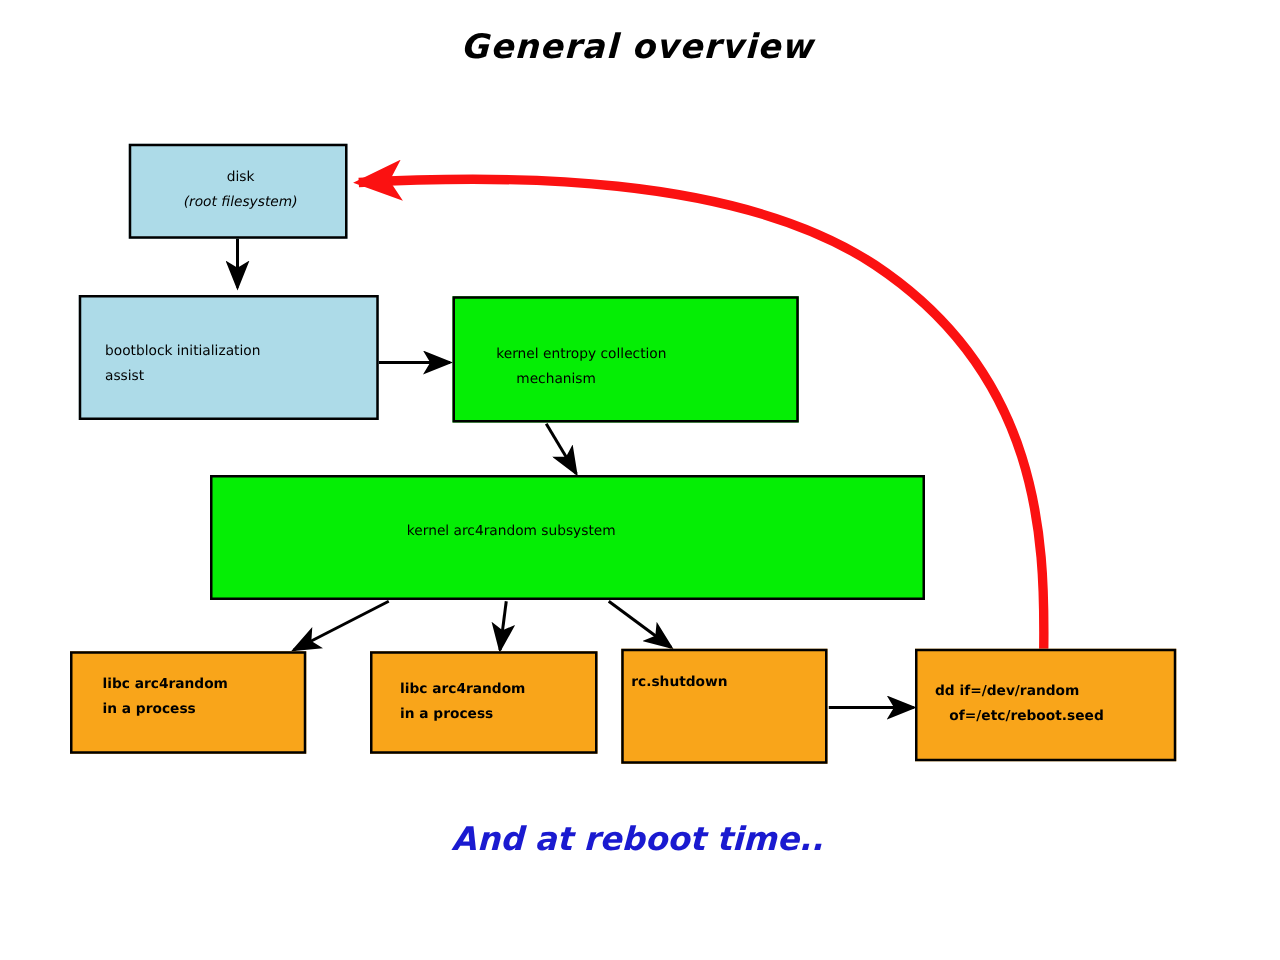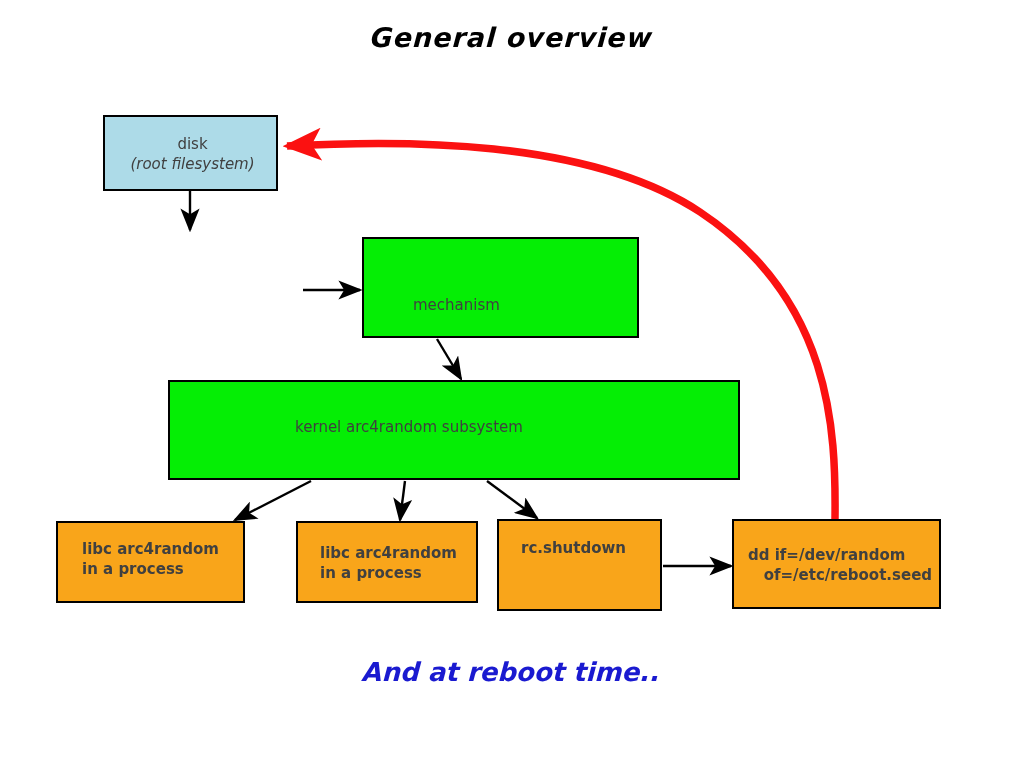--- a/index.html
+++ b/index.html
@@ -48,22 +48,22 @@
     font-size: 26px;
     font-weight: 600;
     color: #1a1ad0;
     font-style: italic;
     transform: skewX(-4deg);
   }
   .node {
     position: absolute;
     box-sizing: border-box;
     border: 2px solid #000000;
-    color: #404040;
-    font-size: 15px;
+    color: #000000;
+    font-size: 11px;
     line-height: 1.28;
     white-space: pre;
   }
   .node .txt {
     position: absolute;
     white-space: pre;
   }
   .n-blue  { background: #addbe8; }
   .n-green { background: #05ee05; }
   .n-orange{ background: #f9a51a; font-weight: bold; }
@@ -100,41 +100,46 @@
     <line x1="663" y1="566" x2="731" y2="566" stroke="#000000" stroke-width="2.4" marker-end="url(#ah)"></line>
 
     <path d="M835,519 C836,430 832,300 700,212 C588,138 400,140 287,146" fill="none" stroke="#fb1111" stroke-width="7.5" stroke-linecap="butt" marker-end="url(#ahred)"></path>
   </svg>
 
   <div class="node n-blue" style="left:103px; top:115px; width:175px; height:76px;">
     <span class="txt" style="left:0; top:18px; width:175px; text-align:center;">disk</span>
     <span class="txt" style="left:0; top:38px; width:175px; text-align:center;font-style:italic;">(root filesystem)</span>
   </div>
 
+  <div class="node n-blue" style="left:63px; top:236px; width:240px; height:100px;">
+    <span class="txt" style="left:19px; top:36px;">bootblock initialization</span>
+    <span class="txt" style="left:19px; top:56px;">assist</span>
+  </div>
 
   <div class="node n-green" style="left:362px; top:237px; width:277px; height:101px;">
+    <span class="txt" style="left:33px; top:37px;">kernel entropy collection</span>
     <span class="txt" style="left:33px; top:57px;margin-left:16px;">mechanism</span>
   </div>
 
   <div class="node n-green" style="left:168px; top:380px; width:572px; height:100px;">
     <span class="txt" style="left:0; top:36px; width:478px; text-align:center;">kernel arc4random subsystem</span>
   </div>
 
   <div class="node n-orange" style="left:56px; top:521px; width:189px; height:82px;">
     <span class="txt" style="left:24px; top:17px;">libc arc4random</span>
     <span class="txt" style="left:24px; top:37px;">in a process</span>
   </div>
 
   <div class="node n-orange" style="left:296px; top:521px; width:182px; height:82px;">
     <span class="txt" style="left:22px; top:21px;">libc arc4random</span>
     <span class="txt" style="left:22px; top:41px;">in a process</span>
   </div>
 
   <div class="node n-orange" style="left:497px; top:519px; width:165px; height:92px;">
-    <span class="txt" style="left:22px; top:18px;">rc.shutdown</span>
+    <span class="txt" style="left:6px; top:18px;">rc.shutdown</span>
   </div>
 
   <div class="node n-orange" style="left:732px; top:519px; width:209px; height:90px;">
     <span class="txt" style="left:14px; top:25px;">dd if=/dev/random</span>
     <span class="txt" style="left:14px; top:45px;">   of=/etc/reboot.seed</span>
   </div>
 
   <div class="caption">And at reboot time..</div>
 
 </div>

